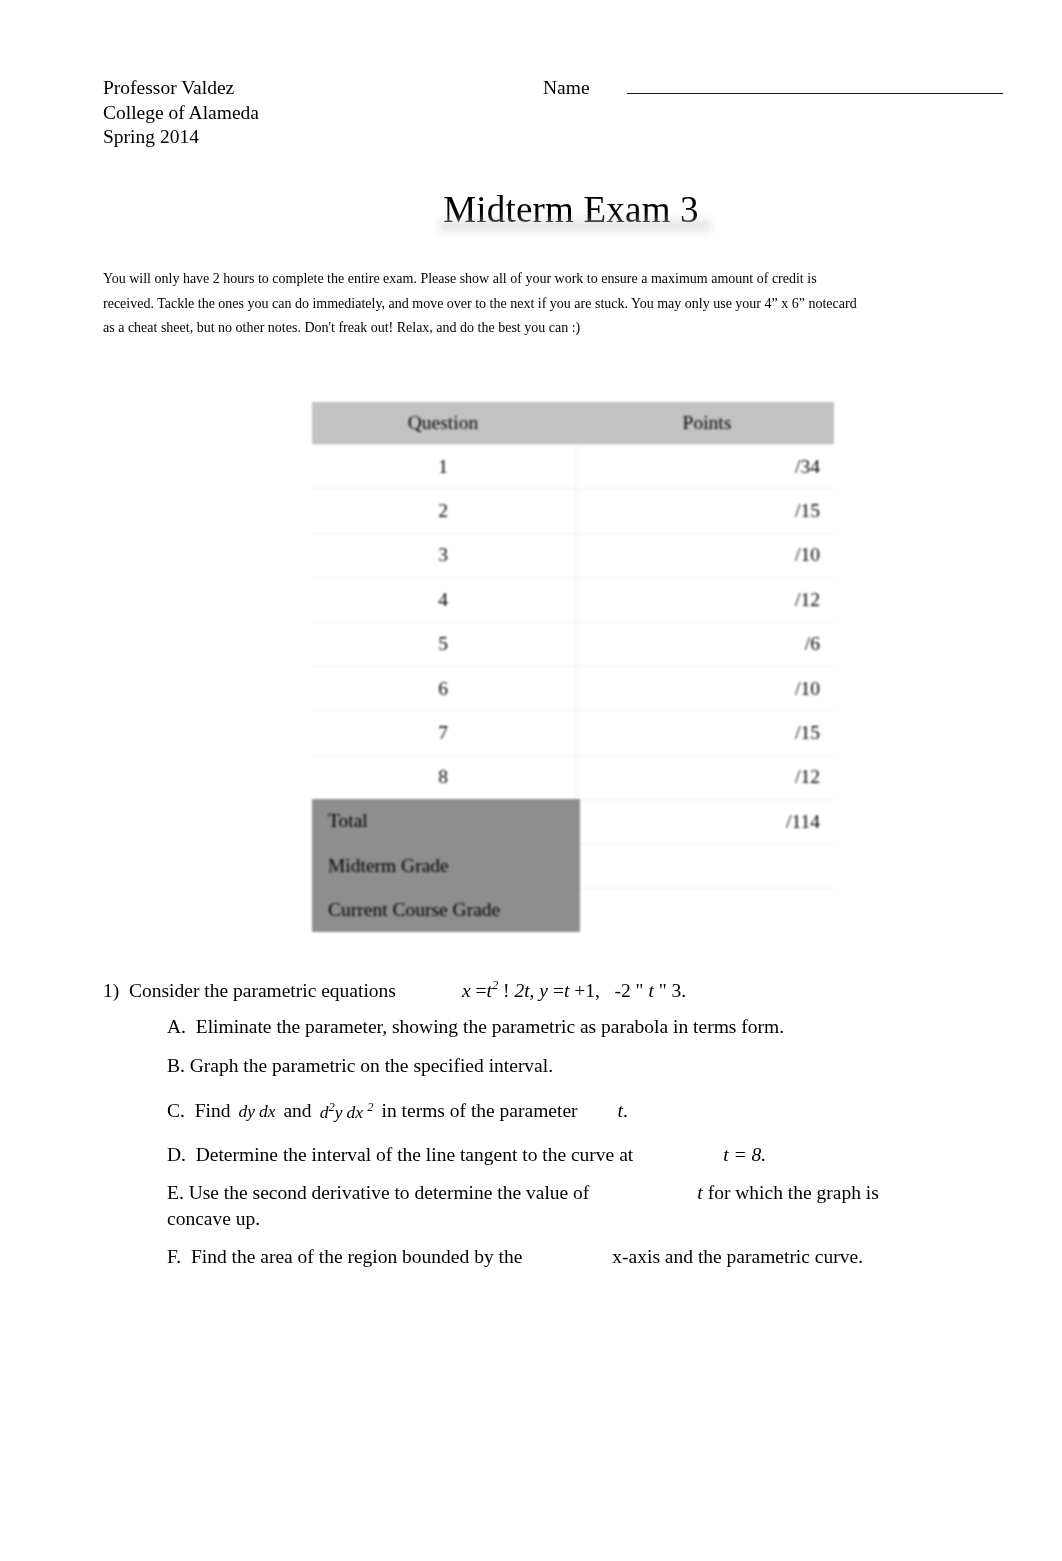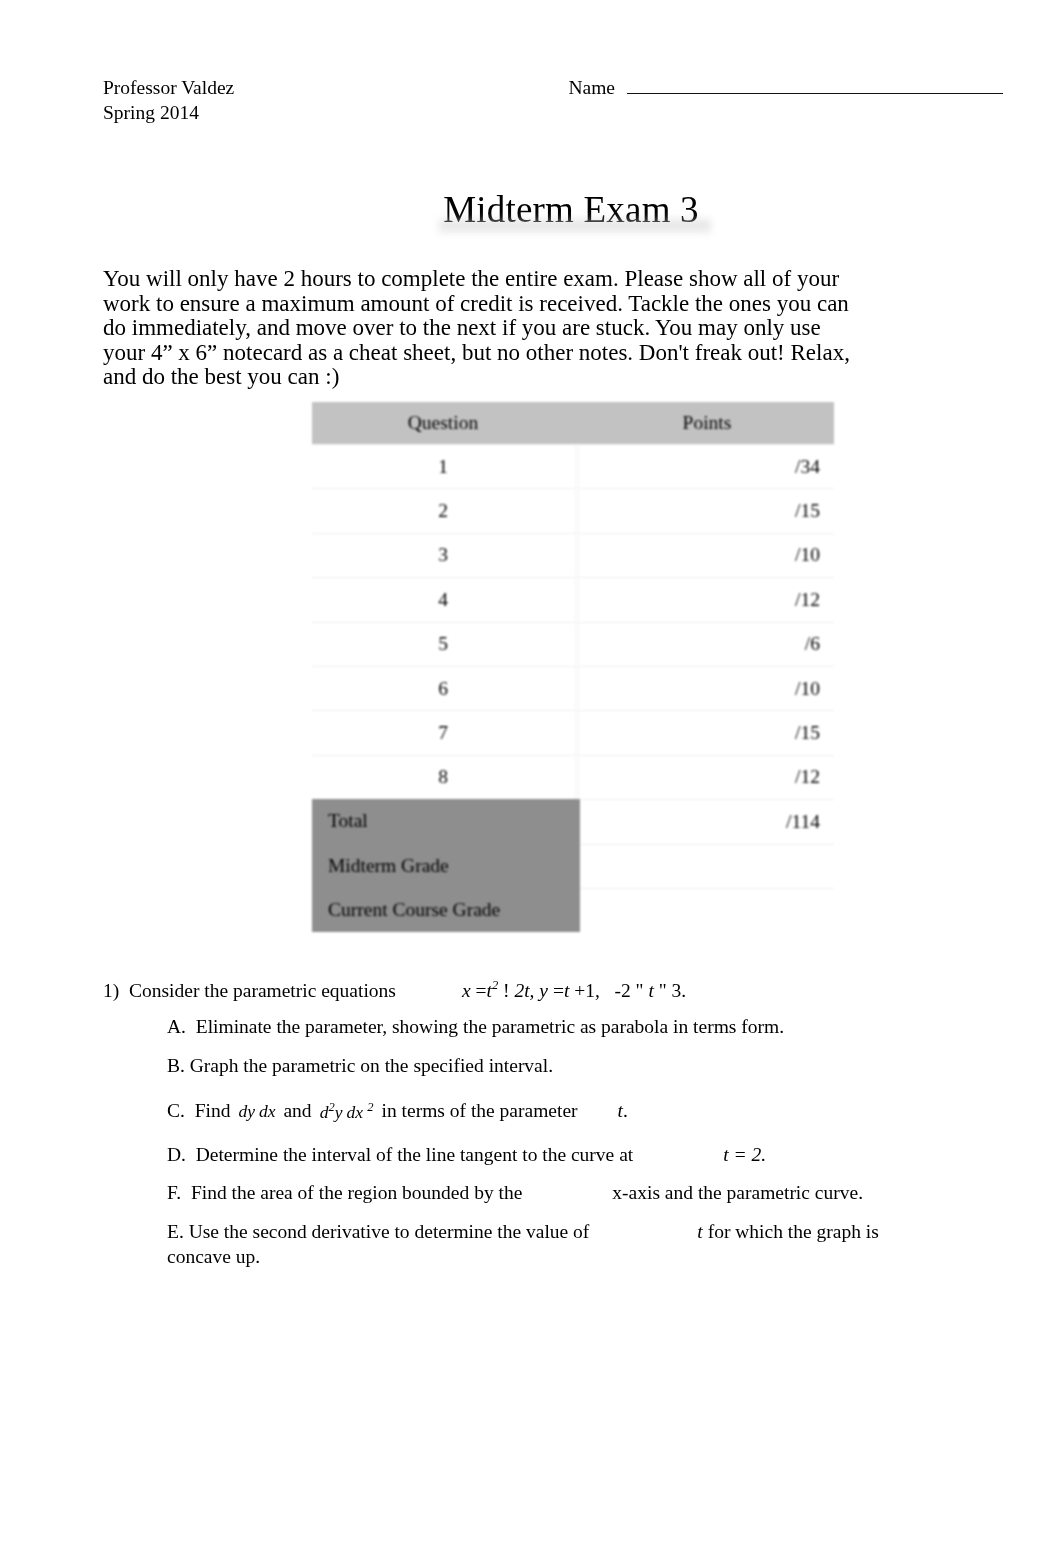--- a/index.html
+++ b/index.html
@@ -46,21 +46,20 @@
     flex: 0 0 440px;
   }
   .header-right {
     flex: 1;
     display: flex;
     align-items: baseline;
   }
   .hr-label {
     font-size: 19.5px;
     line-height: 24.5px;
-    text-align: right;
     width: 72px;
     flex: 0 0 72px;
     white-space: pre;
   }
   .hr-rule {
     flex: 1;
     border-bottom: 1.3px solid #111;
     margin-left: 12px;
     height: 17px;
   }
@@ -88,21 +87,21 @@
     filter: blur(3.5px);
     pointer-events: none;
   }
 
   
   .instructions {
     position: absolute;
     left: 62px;
     top: 251px;
     width: 762px;
-    font-size: 23px;
+    font-size: 14px;
     line-height: 24.6px;
     text-align: left;
   }
 
   
   .score-table-wrap {
     position: absolute;
     left: 271px;
     top: 386px;
     width: 522px;
@@ -228,20 +227,23 @@
 
 <div class="page">
 
   <div class="header-block">
     <div class="header-row">
       <div class="course-line header-left">Professor Valdez</div>
       <div class="header-right">
         <div class="hr-label">Name</div>
         <div class="hr-rule"></div>
       </div>
+    </div>
+    <div class="header-row">
+      <div class="course-line header-left">College of Alameda</div>
     </div>
     <div class="header-row">
       <div class="course-line header-left">Spring 2014</div>
     </div>
   </div>
 
   <div class="title">Midterm Exam 3</div>
   <div class="title-smudge"></div>
 
   <div class="instructions">You will only have 2 hours to complete the entire exam. Please show all of your work to ensure a maximum amount of credit is received. Tackle the ones you can do immediately, and move over to the next if you are stuck. You may only use your 4” x 6” notecard as a cheat sheet, but no other notes. Don't freak out! Relax, and do the best you can :)</div>
@@ -336,21 +338,21 @@
         <span class="den">dx</span>
       </span>
       <span>and</span>
       <span class="frac">
         <span class="num"><span>d</span><span class="sup">2</span><span>y</span></span>
         <span class="den"><span>dx</span>&nbsp;<span class="sup">2</span></span>
       </span>
       <span>in terms of the parameter</span><span class="gapsp-sm"></span><span class="mathv">t</span><span>.</span>
     </div>
 
-    <div class="part"><span>D.</span>&nbsp; <span>Determine the interval of the line tangent to the curve at</span><span class="gapsp-md"></span><span class="mathv">t =  2.</span></div>
+    <div class="part"><span>D.</span>&nbsp; <span>Determine the interval of the line tangent to the curve at</span><span class="gapsp-md"></span><span class="mathv">t =  8.</span></div>
+
+    <div class="part"><span>E.</span> <span>Use the second derivative to determine the value of</span><span class="gapsp-lg"></span><span class="mathv">t</span> <span>for which the graph is</span><br><span>concave up.</span></div>
 
     <div class="part"><span>F.</span>&nbsp; <span>Find the area of the region bounded by the</span><span class="gapsp-md"></span><span>x-axis and the parametric curve.</span></div>
 
-    <div class="part"><span>E.</span> <span>Use the second derivative to determine the value of</span><span class="gapsp-lg"></span><span class="mathv">t</span> <span>for which the graph is</span><br><span>concave up.</span></div>
-
   </div>
 
 </div>
 
 </body></html>

